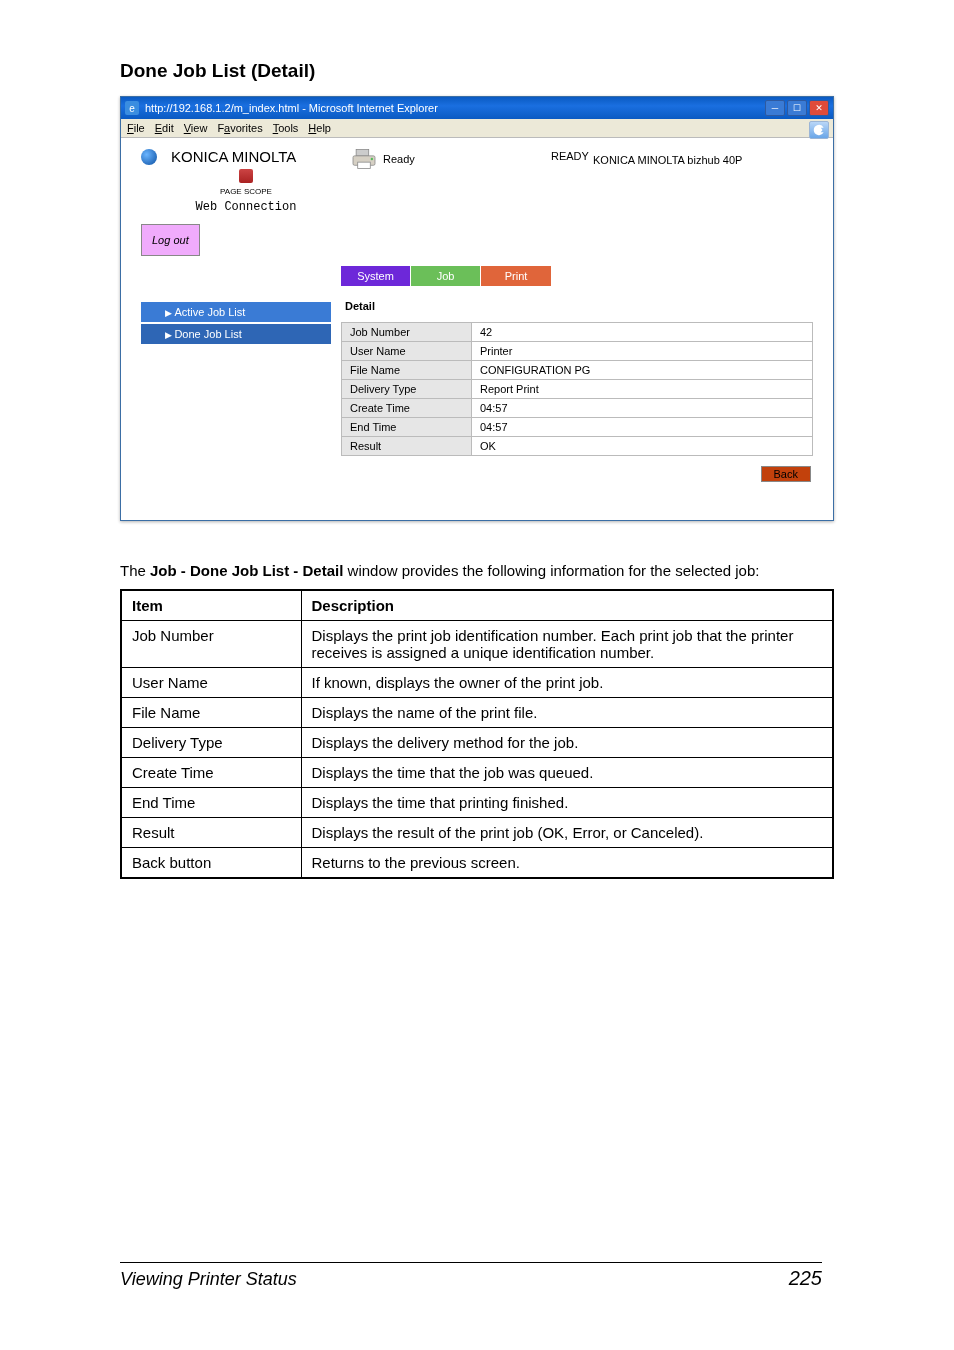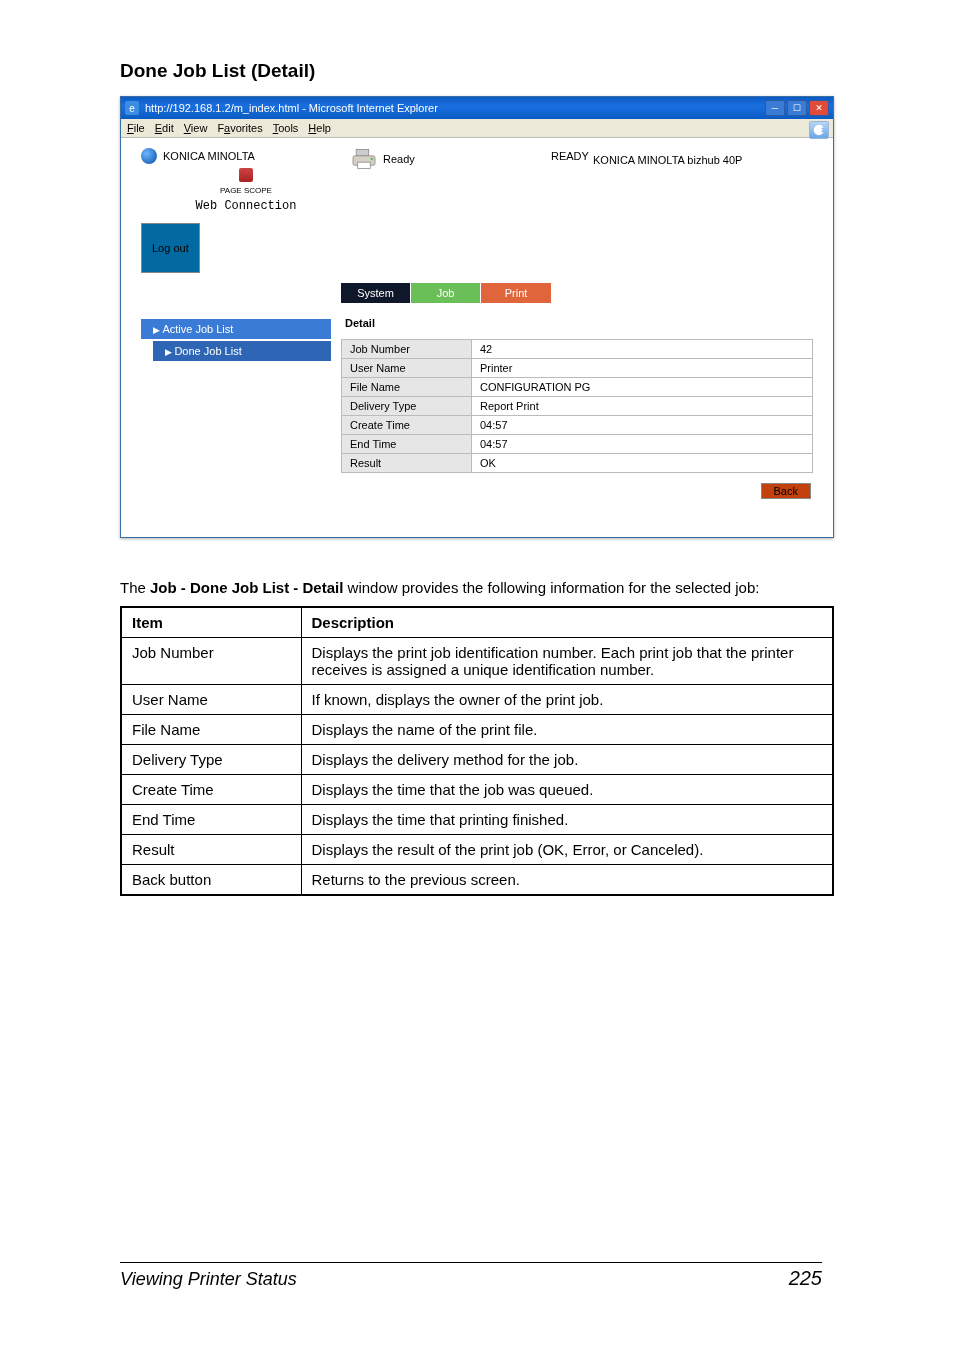--- a/index.html
+++ b/index.html
@@ -74,61 +74,62 @@
     background:#fff;
     min-height: 320px;
     padding: 0;
   }
   .header-row {
     display:flex;
     align-items:flex-start;
     padding: 10px 20px 10px 20px;
   }
   .brand-col { flex:0 0 210px; }
-  .brand-line1 { display:flex; align-items:center; gap:6px; font-size:11px; font-family: Arial; }
+  .brand-line1 { display:flex; align-items:center; gap:14px; font-size:15px; font-family: Arial; }
   .brand-circle {
     width:16px; height:16px; border-radius:50%;
     background: radial-gradient(circle at 35% 35%, #6bb5ff, #0a4fa2);
   }
   .brand-line2 { display:flex; align-items:center; gap:4px; font-size:12px; margin-top:4px;flex-direction:column; }
   .ps-icon { width:14px; height:14px; display:inline-block;
     background:linear-gradient(#c44, #a22); border-radius:2px;
   }
   .status-col { flex:0 0 200px; display:flex; align-items:center; gap:6px; }
   .printer-icon { width:26px; height:22px; }
   .status-col .status-text { font-size:11px; }
   .ready-col { flex:1; text-align:left; font-size:11px; padding-top:2px;}
   .model-col { flex:0 0 220px; font-size:11px; text-align:left; padding-top:6px;}
   .logout-row { padding: 0 20px 10px 20px; display:flex; }
   .logout-btn {
-    font-size:11px; padding:18px 10px;
-    background:#0369a1; border:1px solid #888;
+    font-size:11px; padding:9px 10px;
+    background:#f0abfc; border:1px solid #888;
     cursor:pointer;
+    font-style:italic;
   }
   .main-row { display:flex; padding: 0 20px 30px 20px; gap:0; }
   .sidebar {
     width: 190px;
     flex-shrink:0;
   }
   .tabs-row { display:flex; gap:0; margin-bottom:8px;}
   .tab {
     font-size:11px; color:#fff; text-align:center;
     padding:4px 0; width:70px; cursor:pointer;
     border-right:1px solid #fff;
   }
-  .tab.system { background:#0f172a; }
+  .tab.system { background:#6d28d9; }
   .tab.job { background:#6bbf59; }
   .tab.print { background:#e0653a; }
   .tab:last-child { border-right:none; }
   .side-item {
-    font-size:11px; color:#fff; padding:4px 12px;
+    font-size:11px; color:#fff; padding:4px 24px;
     background:#3a7bd5; margin-bottom:2px;
     cursor:pointer;
   }
-  .side-item.done { background:#2e66b5;margin-left:12px; }
+  .side-item.done { background:#2e66b5; }
   .side-item::before { content:"▶ "; font-size:9px; }
   .detail-panel { flex:1; padding-left:10px; }
   .detail-title { font-size:11px; font-weight:bold; padding:6px 4px 10px 4px;}
   .detail-table {
     width:100%; border-collapse:collapse; font-size:11px;
   }
   .detail-table td {
     border:1px solid #bbb; padding:3px 8px;
     background:#fff;
   }

